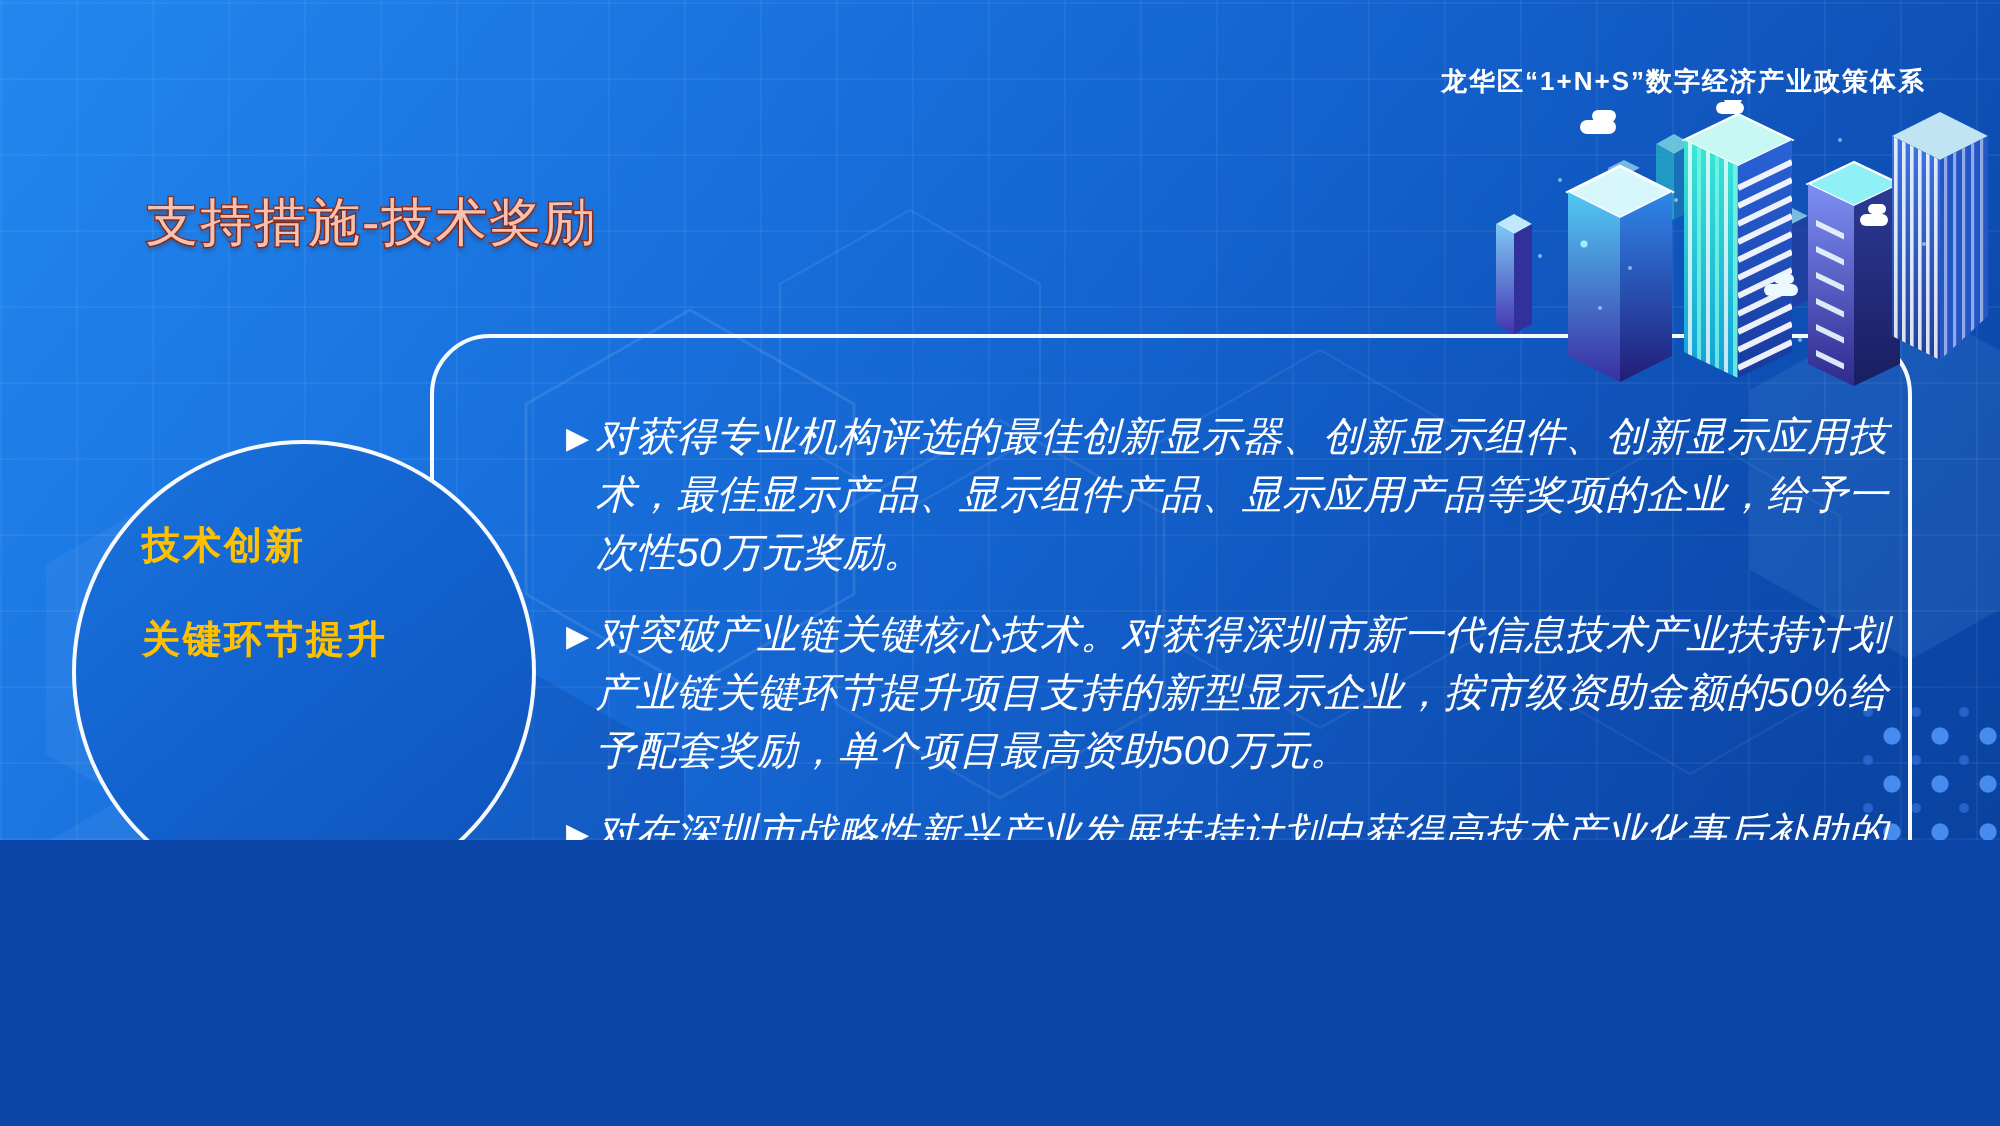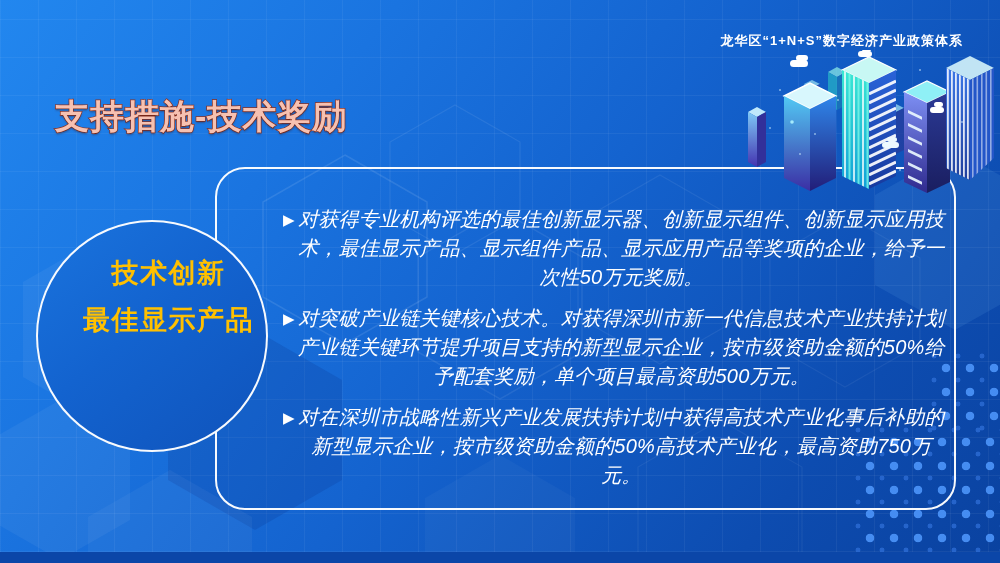--- a/index.html
+++ b/index.html
@@ -1,20 +1,19 @@
 <!DOCTYPE html>
 <html><head>
 <meta charset="utf-8">
 <style>
   html,body{margin:0;padding:0;}
   body{font-family:"Liberation Sans","DejaVu Sans",sans-serif;background:#0b46a8;}
   .stage{
-    position:relative;width:1000px;height:552px;overflow:hidden;
+    position:relative;width:1000px;height:420px;overflow:hidden;
     background:linear-gradient(128deg,#2287ef 0%,#1a74e0 28%,#1463cf 52%,#0d4cb0 82%,#0a42a0 100%);
-    text-align:center;
   }
   
   .grid-layer{
     position:absolute;inset:0;z-index:1;pointer-events:none;
     background-image:
       repeating-linear-gradient(0deg, rgba(255,255,255,0.05) 0 1px, transparent 1px 38px),
       repeating-linear-gradient(90deg, rgba(255,255,255,0.05) 0 1px, transparent 1px 38px);
   }
   .hex-layer{position:absolute;inset:0;z-index:1;pointer-events:none;}
   
@@ -28,22 +27,22 @@
   }
   .dots-bottom-right{left:852px;top:424px;width:148px;height:139px;}
   .dots-right-edge{left:928px;top:350px;width:72px;height:84px;}
 
   
   .policy-label{
     position:absolute;top:32px;right:37px;z-index:6;
     color:#ffffff;font-size:13px;font-weight:600;letter-spacing:1px;white-space:nowrap;
   }
   .page-title{
-    position:absolute;left:55px;top:94px;z-index:6;
-    font-size:34px;font-weight:700;letter-spacing:1px;
+    position:absolute;left:73px;top:94px;z-index:6;
+    font-size:26px;font-weight:400;letter-spacing:1px;
     color:#f6c1b1;
     -webkit-text-stroke:1.4px #8e3120;
     paint-order:stroke fill;
     text-shadow:0 2px 2px rgba(70,15,5,0.35);
     white-space:nowrap;
   }
 
   
   .panel{
     position:absolute;left:215px;top:167px;width:741px;height:343px;z-index:2;
@@ -59,21 +58,21 @@
   .bullet-text{flex:1 1 auto;font-style:italic;}
 
   
   .badge-circle{
     position:absolute;left:36px;top:220px;width:232px;height:232px;z-index:4;
     border-radius:50%;border:2.5px solid rgba(255,255,255,0.97);box-sizing:border-box;
     background:linear-gradient(140deg,#1a74de 0%,#1363cf 45%,#0f53bb 100%);
   }
   .badge-lines{padding:28px 0 0 33px;}
   .badge-line{
-    display:block;color:#ffc000;font-size:27px;font-weight:800;
+    display:block;color:#ffc000;font-size:19px;font-weight:800;
     line-height:47px;letter-spacing:1.5px;white-space:nowrap;
   }
 
   
   .city{position:absolute;left:740px;top:50px;z-index:5;pointer-events:none;}
 </style>
 </head>
 <body>
 
 <div class="stage">
@@ -115,21 +114,21 @@
     </div>
     <div class="bullet-row">
       <span class="bullet-marker">▶</span>
       <span class="bullet-text">对在深圳市战略性新兴产业发展扶持计划中获得高技术产业化事后补助的新型显示企业，按市级资助金额的50%高技术产业化，最高资助750万元。</span>
     </div>
   </div>
 
   <div class="badge-circle">
     <div class="badge-lines">
       <span class="badge-line">技术创新</span>
-      <span class="badge-line">最佳显示产品</span>
+      <span class="badge-line">关键环节提升</span>
     </div>
   </div>
 
   <svg class="city" width="260" height="158" viewBox="0 0 260 158">
     <defs>
       <linearGradient id="lgA" x1="0" y1="0" x2="0" y2="1">
           <stop offset="0" stop-color="#7ec9f6"></stop>
           <stop offset="1" stop-color="#4433b0"></stop>
         </linearGradient>
       <linearGradient id="lgBL" x1="0" y1="0" x2="0" y2="1">

